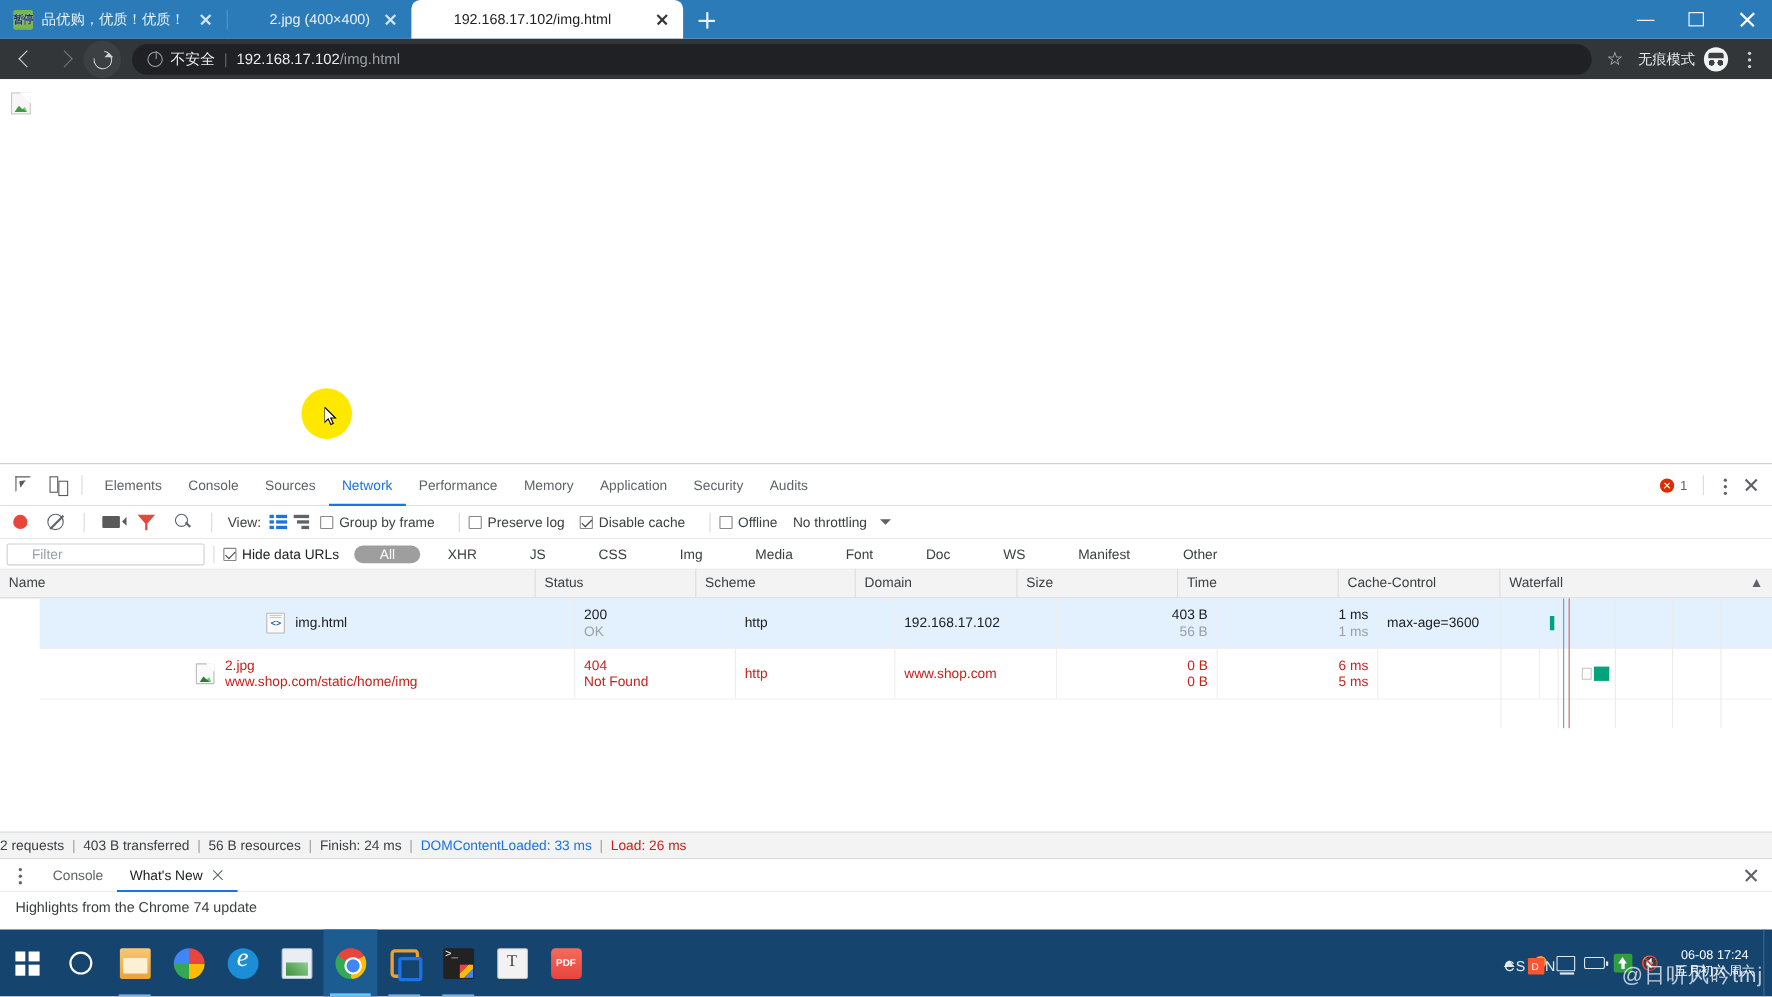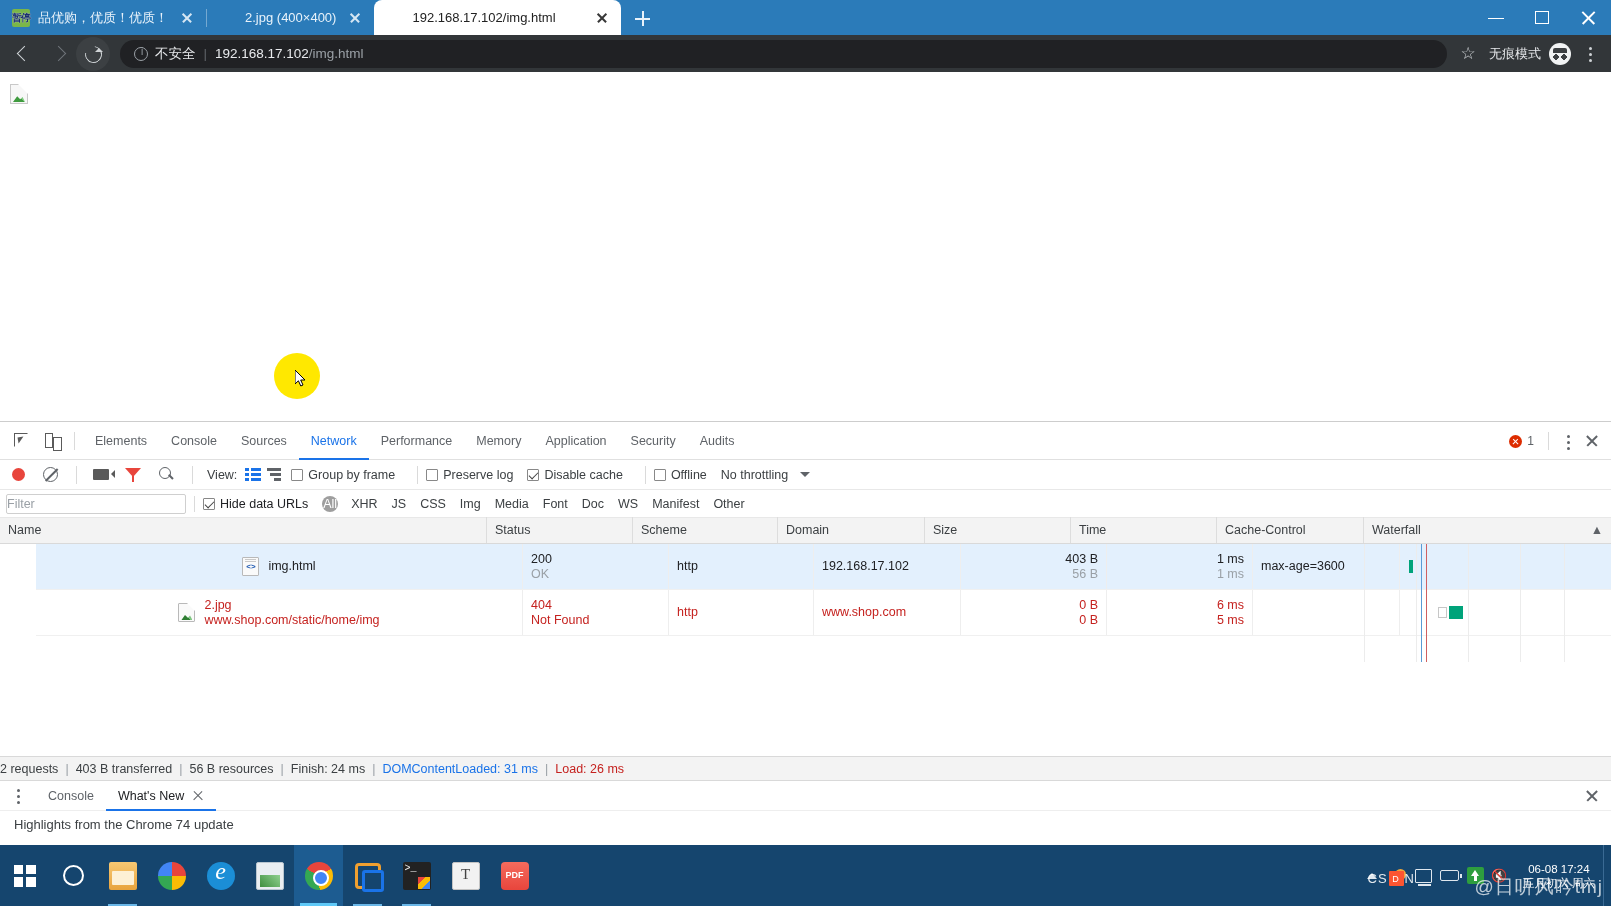--- a/index.html
+++ b/index.html
@@ -188,24 +188,24 @@
   .cb { width:12px;height:12px;border:1px solid #888;background:#fff;display:inline-block;vertical-align:-2px;margin-right:5px;position:relative;border-radius:1px;}
   .cb.on::after{content:"";position:absolute;left:3px;top:0px;width:4px;height:8px;border:solid #444;border-width:0 1.6px 1.6px 0;transform:rotate(45deg);}
   .tb-item { margin-right:14px; white-space:nowrap; }
   .throttle { display:flex;align-items:center;}
   .caret { width:0;height:0;border-left:5px solid transparent;border-right:5px solid transparent;border-top:5px solid #5f6368;margin-left:12px;}
 
   
   .filter-row { height:28px; display:flex; align-items:center; padding:0 6px; border-bottom:1px solid #e8e8e8; }
   .filter-input {
     width:180px;height:20px;border:1px solid #cfcfcf;border-radius:2px;background:#fff;
-    color:#9aa0a6;font-size:12.5px;padding:0 0;line-height:18px;
+    color:#9aa0a6;font-size:12.5px;padding:0 22px;line-height:18px;
   }
   .fr-sep { width:1px;height:16px;background:#dadada;margin:0 8px; }
-  .ftype { padding:1px 1px;border-radius:9px;color:#3c4043;margin-right:12px;white-space:nowrap; }
+  .ftype { padding:1px 23px;border-radius:9px;color:#3c4043;margin-right:2px;white-space:nowrap; }
   .ftype.sel { background:#9e9e9e;color:#fff; }
 
   
   .net-table { position:relative; height:230px; }
   .thead { display:flex; height:26px; background:#f3f3f3; border-bottom:1px solid #d9d9d9; align-items:flex-end; }
   .th { padding:0 8px; color:#3c4043; border-right:1px solid #ddd; height:26px; line-height:26px; overflow:hidden; white-space:nowrap; }
   .rowwrap { position:relative;padding-left:36px; }
   .row { display:flex; height:46px; border-bottom:1px solid #f0f0f0; align-items:stretch; }
   .row.sel { background:#e3f0fd; }
   .td { padding:0 8px; border-right:1px solid #eee; display:flex; flex-direction:column; justify-content:center; overflow:hidden; }
@@ -605,21 +605,21 @@
 
   <div class="summary">
     <span>2 requests</span>
     <span class="sm-sep">|</span>
     <span>403 B transferred</span>
     <span class="sm-sep">|</span>
     <span>56 B resources</span>
     <span class="sm-sep">|</span>
     <span>Finish: 24 ms</span>
     <span class="sm-sep">|</span>
-    <span class="sm-blue">DOMContentLoaded: 31 ms</span>
+    <span class="sm-blue">DOMContentLoaded: 33 ms</span>
     <span class="sm-sep">|</span>
     <span class="sm-red">Load: 26 ms</span>
   </div>
 
   <div class="drawer">
     <div class="drawer-tabs">
       <span class="dw-kebab">
           <i></i>
           <i></i>
           <i></i>

